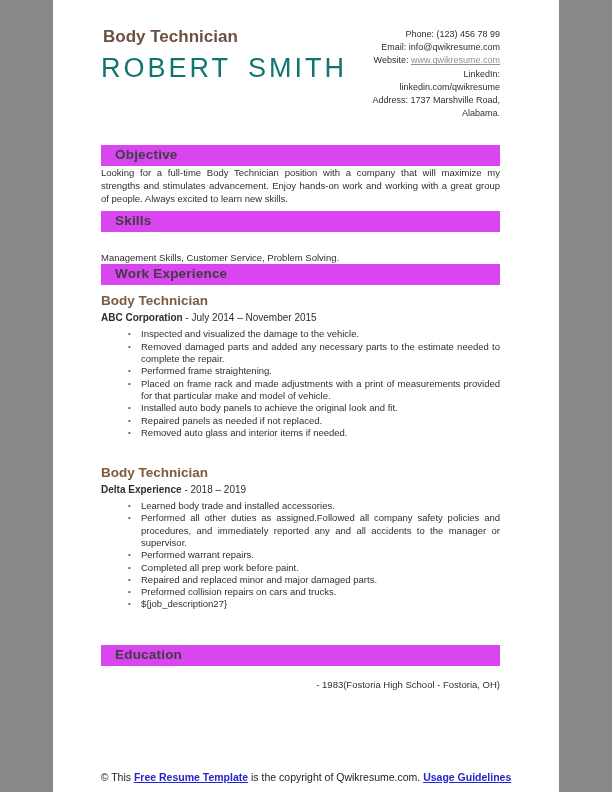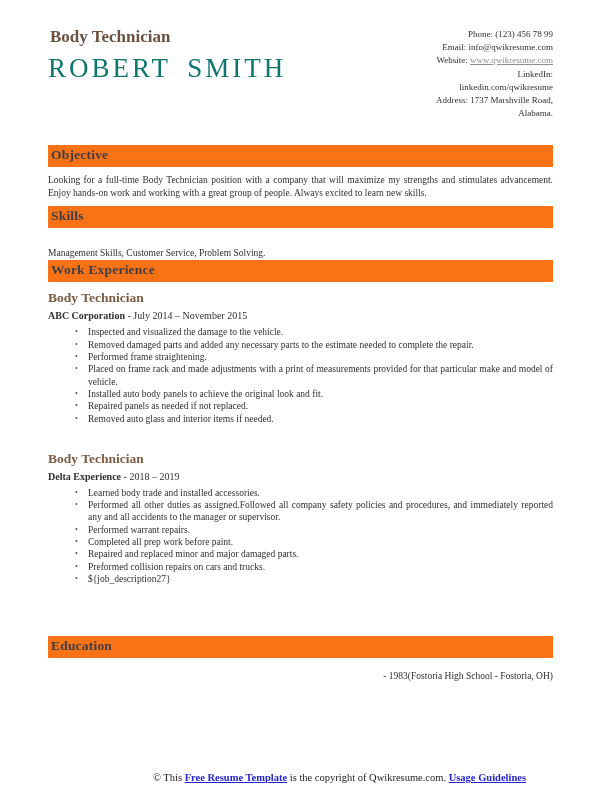--- a/index.html
+++ b/index.html
@@ -1,23 +1,23 @@
 <!DOCTYPE html>
 <html><head>
 <meta charset="utf-8">
 <style>
   * { margin: 0; padding: 0; box-sizing: border-box; }
   html, body { background: #888; }
   .page {
     position: relative;
-    width: 612px;
+    width: 506px;
     height: 792px;
     margin: 0 auto;
     background: #ffffff;
-    font-family: Liberation Serif, serif;
+    font-family: Liberation Sans, sans-serif;
     color: #2f2f2f;
     overflow: hidden;
   }
   .content { padding: 26px 59px 0 48px; }
 
   
   .header { display: flex; justify-content: space-between; min-height: 94px; }
   .role-title {
     font-size: 17px;
     font-weight: bold;
@@ -43,40 +43,40 @@
     max-width: 220px;
   }
   .contact a.web-link {
     color: #8f8f8f;
     text-decoration: underline;
     cursor: pointer;
   }
 
   
   .sec-bar {
-    background: #f97316;
+    background: #d946ef;
     font-size: 13.5px;
     font-weight: bold;
     color: #3f3d43;
-    padding: 2px 0 4px 3px;
+    padding: 2px 0 4px 14px;
     letter-spacing: 0.2px;
   }
   .m-objective { margin-top: 25px; }
   .m-skills    { margin-top: 6px; }
   .m-work      { }
-  .m-education { margin-top: 51px; }
+  .m-education { margin-top: 34px; }
 
   
   .para {
     font-size: 9.5px;
     line-height: 13px;
     text-align: justify;
     color: #2f2f2f;
   }
-  .objective-text { margin-top: 7px; }
+  .objective-text { }
   .skills-text { margin-top: 19px; text-align: left; }
   .education-text { margin-top: 12px; text-align: right; }
 
   
   .job-title {
     margin-top: 8px;
     font-size: 13.5px;
     font-weight: bold;
     color: #7b5b41;
   }
@@ -107,21 +107,21 @@
   
   .footer {
     position: absolute;
     left: 0; right: 0;
     bottom: 7px;
     text-align: center;
     font-size: 10.5px;
     line-height: 15px;
     color: #1c1c1c;
   }
-  .footer-inner { max-width: 440px; margin: 0 auto; text-align: right; }
+  .footer-inner { max-width: 440px; margin: 0 auto; }
   .footer a {
     color: #2424cd;
     font-weight: bold;
     text-decoration: underline;
     cursor: pointer;
   }
 </style>
 </head>
 <body>
 

